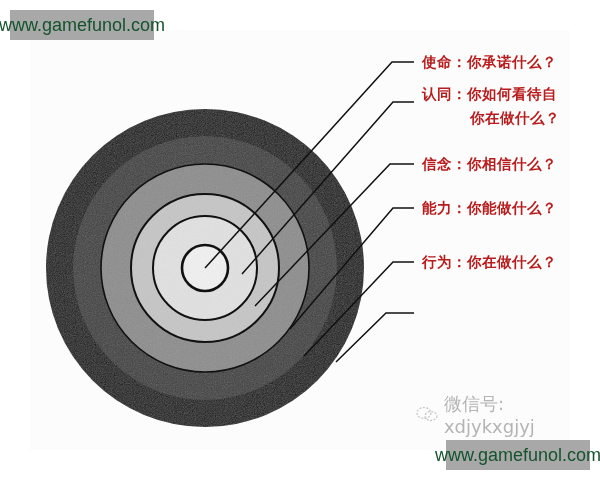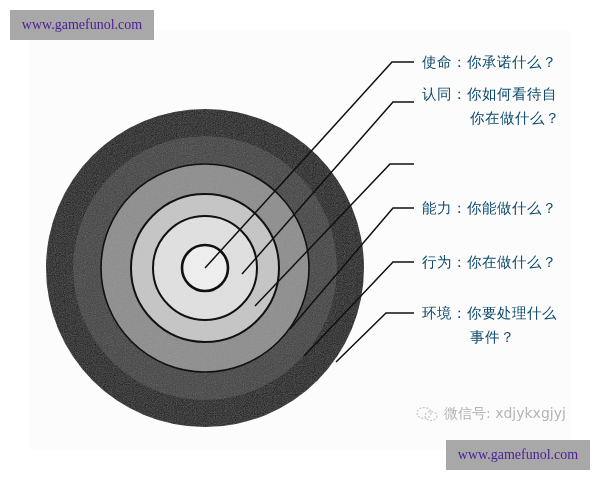--- a/index.html
+++ b/index.html
@@ -8,34 +8,34 @@
       background: #ffffff;
       font-family: "DejaVu Serif", "Liberation Serif", serif;
     }
     .stage { position: absolute; left: 0; top: 0; width: 600px; height: 480px; }
     .paper {
       position: absolute; left: 30px; top: 30px; width: 540px; height: 420px;
       background: #fcfcfc;
     }
     svg.diagram { position: absolute; left: 0; top: 0; }
     .label {
-      position: absolute; font-size: 14.5px; font-weight: normal; color: #0c4a6e;
+      position: absolute; font-size: 14.5px; font-weight: bold; color: #b91c1c;
       line-height: 24px; white-space: nowrap; letter-spacing: 0.5px;
     }
     .label .cont { display: block; padding-left: 48px; }
     .wm-box {
-      position: absolute; background: #a8a8a8; color: #4c1d95;
-      font-family: Liberation Serif, serif;
-      font-size: 14px; display: flex; align-items: center; justify-content: center;
+      position: absolute; background: #a8a8a8; color: #14532d;
+      font-family: Liberation Sans, sans-serif;
+      font-size: 18px; display: flex; align-items: center; justify-content: center;
     }
     .wechat {
       position: absolute; left: 416px; top: 404px; height: 20px;
       display: flex; align-items: center; gap: 6px;
       font-family: "DejaVu Sans", "Liberation Sans", sans-serif;
-      font-size: 14px; color: #b4b4b4;
+      font-size: 18px; color: #b4b4b4;
     }
   </style>
 </head>
 <body>
 
 <div class="stage">
   <div class="paper"></div>
 
   <svg class="diagram" width="600" height="480" viewBox="0 0 600 480">
     <defs>
@@ -79,29 +79,28 @@
     </g>
   </svg>
 
   <div class="label" style="left:422px; top:50px;">
     <span>使命：</span><span>你承诺什么？</span>
   </div>
   <div class="label" style="left:422px; top:82px;">
     <span>认同：</span><span>你如何看待自</span>
     <span class="cont">你在做什么？</span>
   </div>
+  <div class="label" style="left:422px; top:152px;">
+    <span>信念：</span><span>你相信什么？</span>
+  </div>
   <div class="label" style="left:422px; top:250px;">
     <span>行为：</span><span>你在做什么？</span>
   </div>
   <div class="label" style="left:422px; top:196px;">
     <span>能力：</span><span>你能做什么？</span>
-  </div>
-  <div class="label" style="left:422px; top:301px;">
-    <span>环境：</span><span>你要处理什么</span>
-    <span class="cont">事件？</span>
   </div>
 
   <div class="wechat">
     <svg width="22" height="16" viewBox="0 0 22 16">
       <ellipse cx="8" cy="7" rx="7" ry="5.5" fill="none" stroke="#c4c4c4" stroke-width="1.2" stroke-dasharray="2 1.5"></ellipse>
       <ellipse cx="15" cy="10" rx="6" ry="4.5" fill="none" stroke="#c4c4c4" stroke-width="1.2" stroke-dasharray="2 1.5"></ellipse>
     </svg>
     <span>微信号: xdjykxgjyj</span>
   </div>
 

